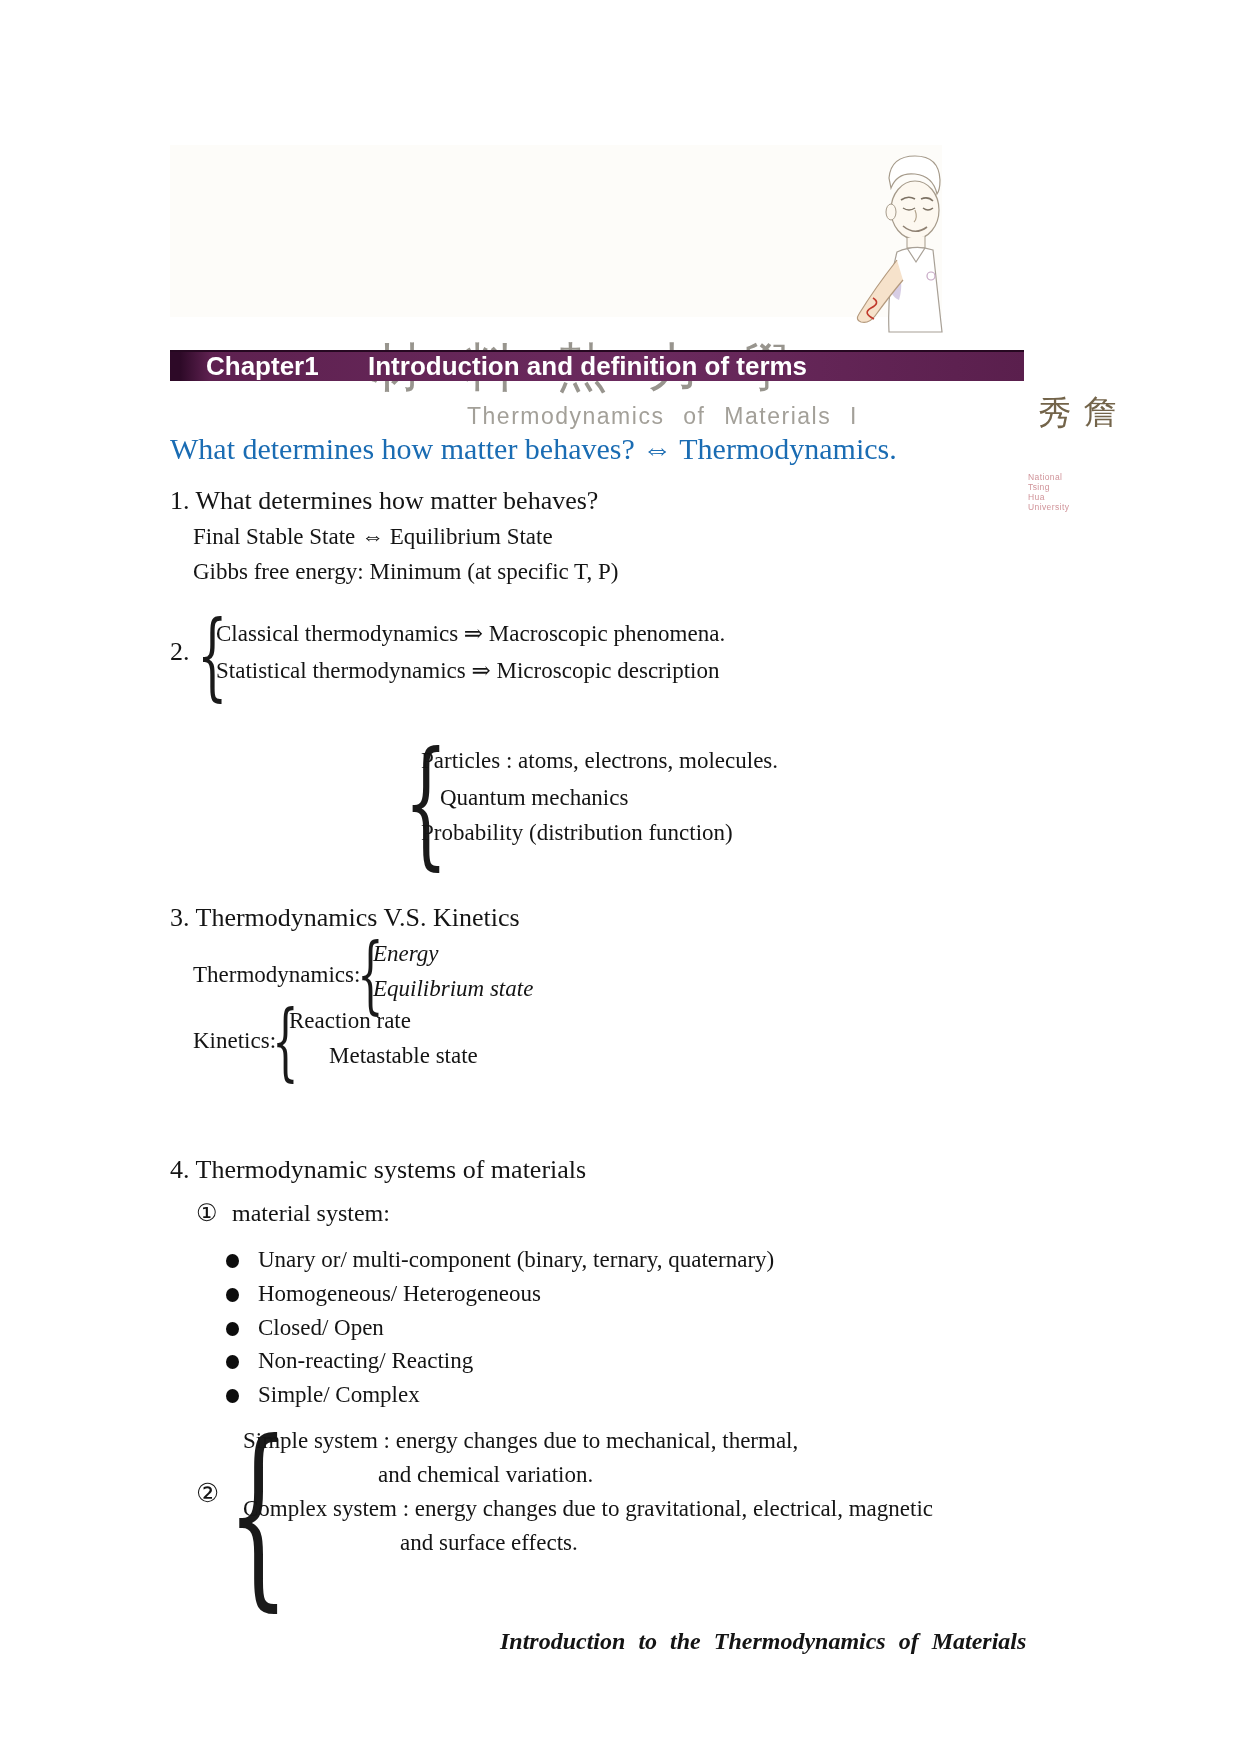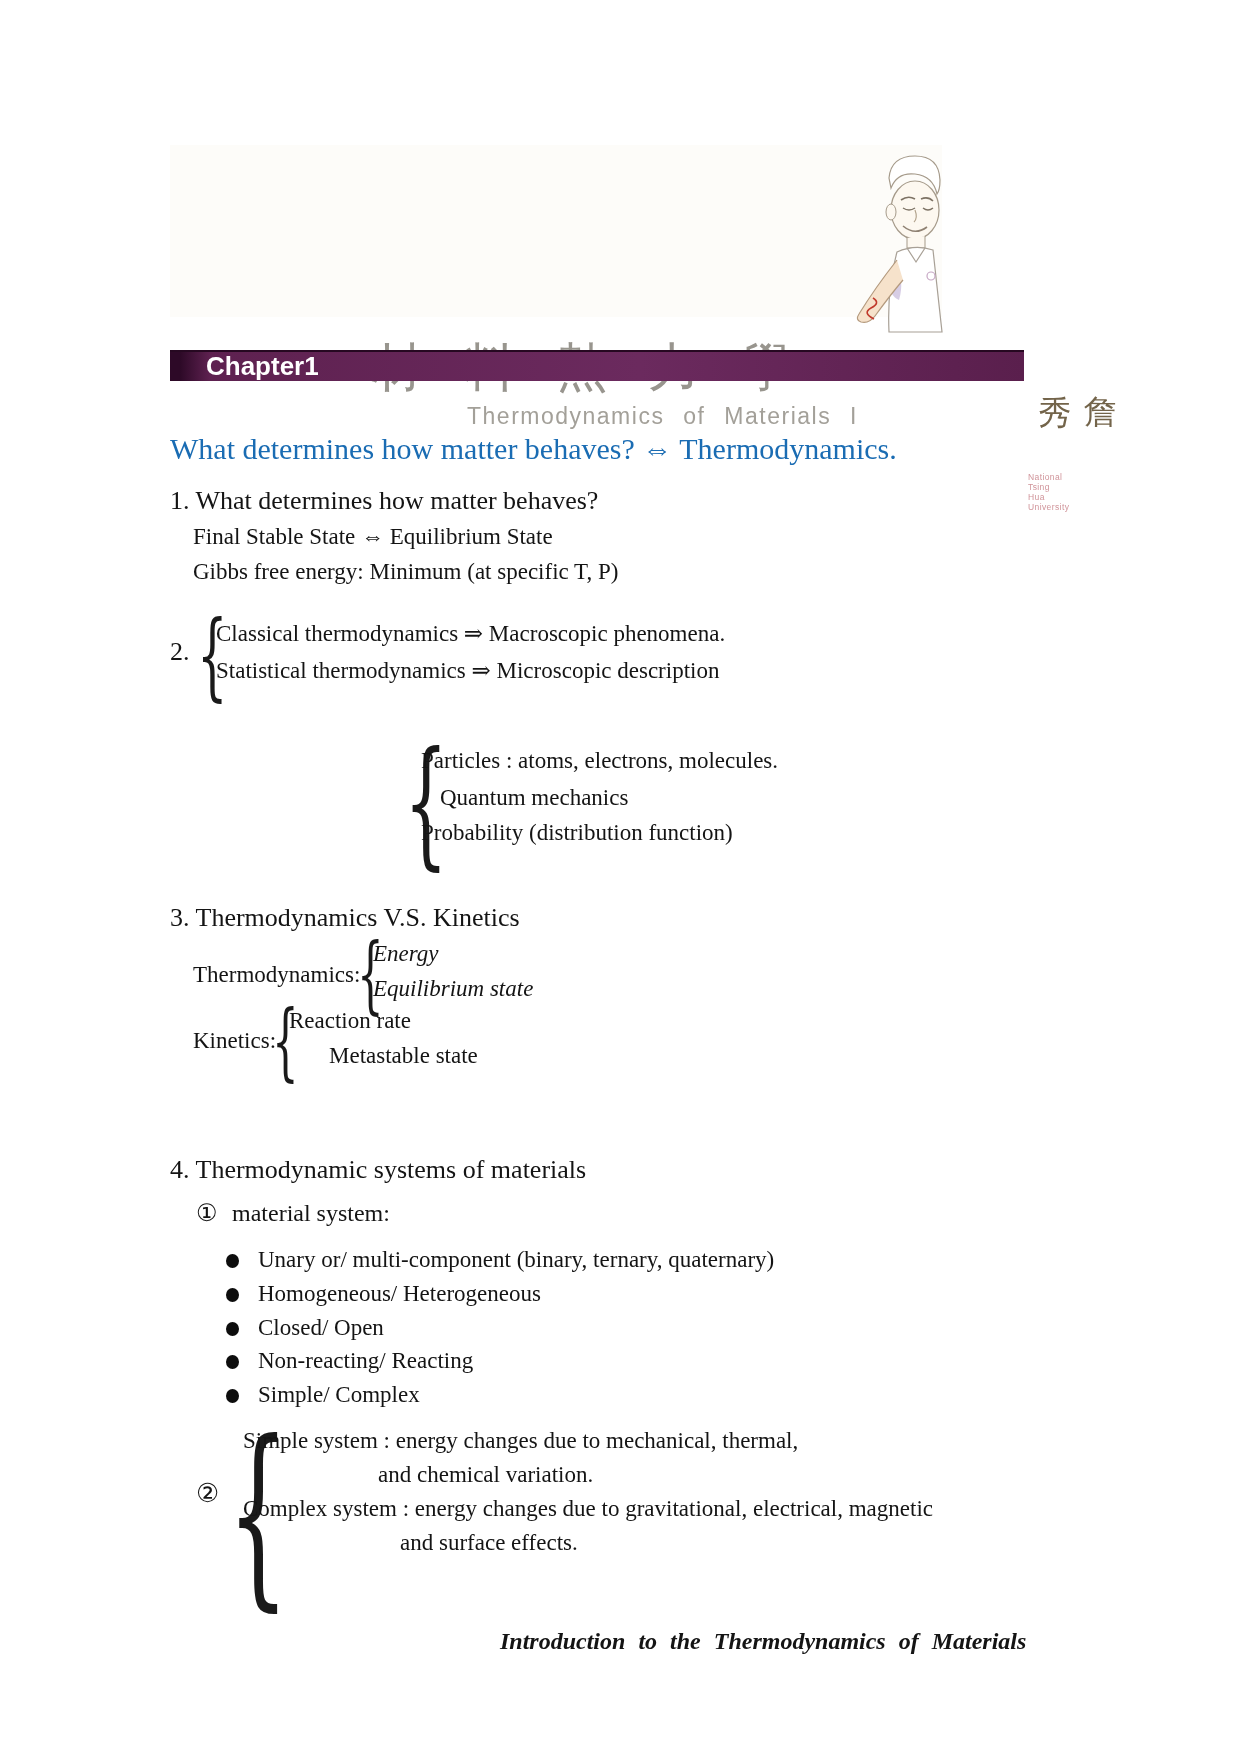--- a/index.html
+++ b/index.html
@@ -71,20 +71,21 @@
       <path d="M28 150 q8 5 -2 10 q-9 5 3 11" fill="none" stroke="#c0392b" stroke-width="1.6"></path>
     </svg>
     <div id="zh-title">材料熱力學一</div>
     <div id="en-subtitle">Thermodynamics of Materials I</div>
     <div id="signature">詹秀</div>
     <div id="univ-label">National Tsing Hua University</div>
   </div>
 
   <div id="banner">
     <span class="banner-text" style="left:36px;">Chapter1</span>
+    <span class="banner-text" style="left:198px;">Introduction and definition of terms</span>
   </div>
 
   <div class="abs" id="intro-heading">What determines how matter behaves? ⇔ Thermodynamics.</div>
 
   <div class="abs h1" style="left:170px;top:486px;">1. What determines how matter behaves?</div>
   <div class="abs body" style="left:193px;top:524px;">Final Stable State ⇔ Equilibrium State</div>
   <div class="abs body" style="left:193px;top:559px;">Gibbs free energy: Minimum (at specific T, P)</div>
 
   <div class="abs h1" style="left:170px;top:637px;">2.</div>
   <div class="brace" style="left:197px;top:609px;height:92px;font-size:96px;line-height:92px;">{</div>

